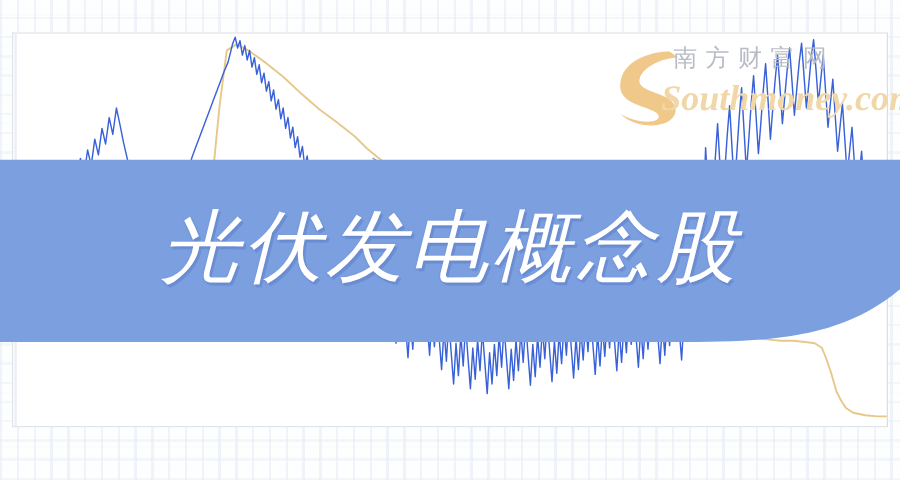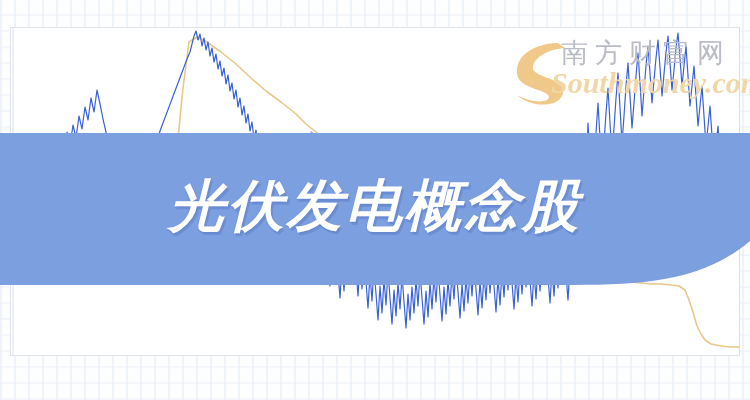--- a/index.html
+++ b/index.html
@@ -43,21 +43,21 @@
   .watermark{
     position:absolute;right:12px;top:33px;width:235px;height:72px;
     pointer-events:none;
   }
   .wm-s{
     position:absolute;left:8px;top:6px;width:62px;height:66px;
   }
   .wm-cn{
     position:absolute;left:58px;top:2px;
     font-family:"DejaVu Sans", sans-serif;
-    font-size:27px;letter-spacing:7px;color:#b9bcc4;
+    font-size:20px;letter-spacing:7px;color:#b9bcc4;
     white-space:nowrap;font-weight:400;
   }
   .wm-en{
     position:absolute;left:48px;top:33px;
     font-family:"Liberation Serif", serif;
     font-style:italic;font-weight:700;font-size:30px;
     color:#f1d7a8;white-space:nowrap;letter-spacing:0px;
   }
 
   
@@ -68,22 +68,22 @@
   .band svg{display:block;width:750px;height:152px;}
 
   
   .headline{
     position:absolute;left:0;top:133px;width:750px;height:150px;
     display:flex;align-items:center;justify-content:center;
     pointer-events:none;
   }
   .headline span{
     font-family:"DejaVu Sans", sans-serif;
-    font-weight:700;font-style:italic;
-    font-size:56px;line-height:1;
+    font-weight:400;font-style:italic;
+    font-size:66px;line-height:1;
     color:#ffffff;
     letter-spacing:3px;
     text-shadow:2px 3px 0 rgba(90,125,200,.45), 0 1px 2px rgba(70,105,180,.35);
     white-space:nowrap;
     transform:translateY(-2px);
   }
 </style>
 </head>
 <body>
 

